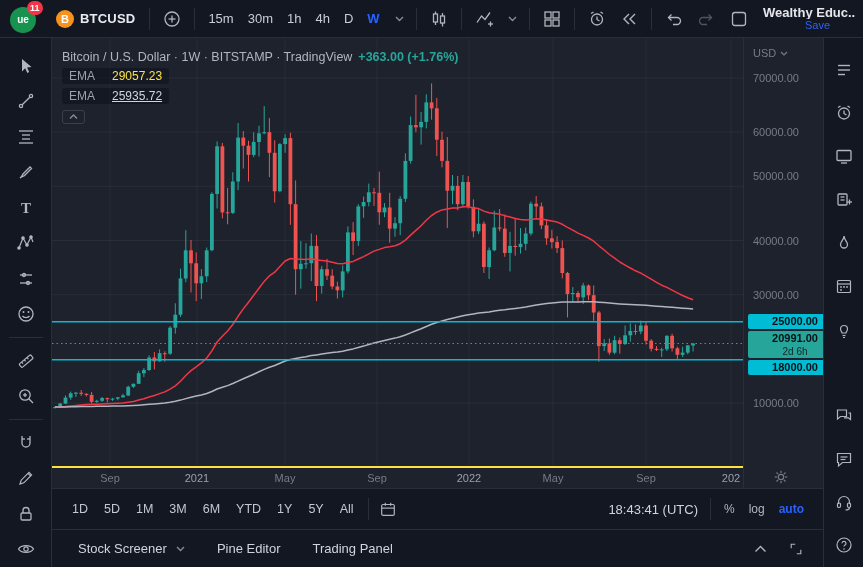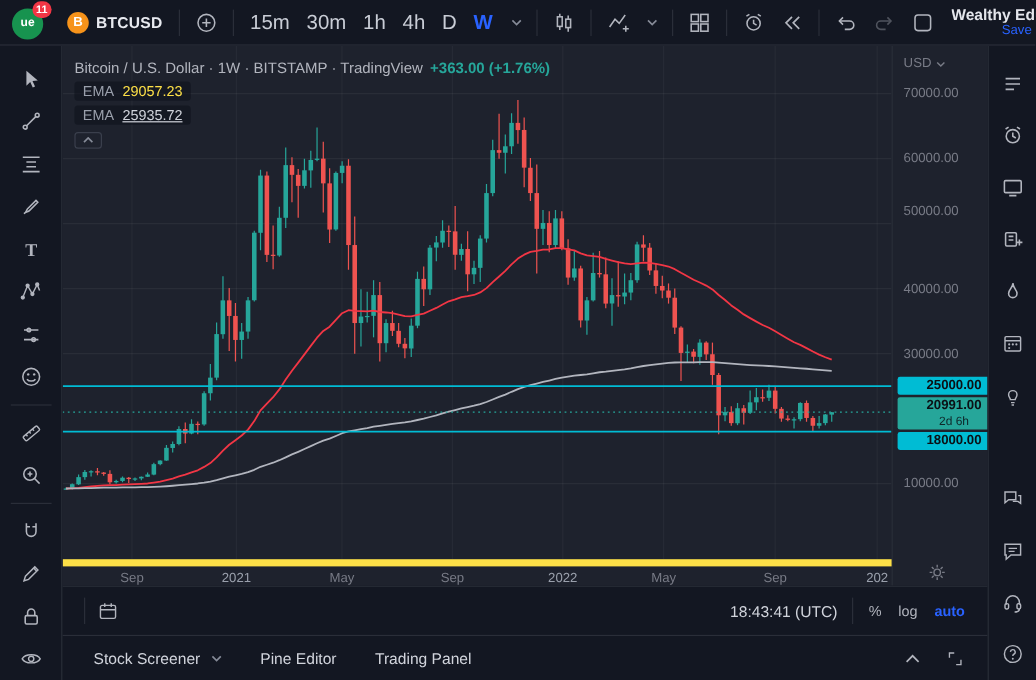--- a/index.html
+++ b/index.html
@@ -14,21 +14,21 @@
   .logo-wrap{position:relative;width:30px;height:30px;margin:0 8px 0 4px;flex:0 0 auto;cursor:pointer}
   .logo{width:26px;height:26px;border-radius:50%;background:#17934f;display:flex;align-items:center;justify-content:center;
     color:#fff;font-size:10px;font-weight:bold;margin-top:3px}
   .badge{position:absolute;top:-3px;left:17px;min-width:15px;height:14px;border-radius:8px;background:#f23645;
     color:#fff;font-size:9px;font-weight:bold;display:flex;align-items:center;justify-content:center;padding:0 3px}
   .symbtn{display:flex;align-items:center;gap:6px;padding:3px 8px;border-radius:4px;cursor:pointer}
   .btc-circ{width:18px;height:18px;border-radius:50%;background:#f7931a;color:#fff;font-size:11px;font-weight:bold;
     display:flex;align-items:center;justify-content:center}
   .sym{font-size:13px;font-weight:bold;color:#e8eaf0;letter-spacing:.2px}
   .tbtn{display:flex;align-items:center;justify-content:center;padding:4px 6px;border-radius:4px;cursor:pointer;
-    color:#b2b5be;font-size:17px;flex:0 0 auto}
+    color:#b2b5be;font-size:13px;flex:0 0 auto}
   .tf-btn{padding:4px 7px;color:#c9cdd6}
   .tf-active{color:#2962ff;font-weight:bold}
   .chev{color:#868b98;margin-left:2px}
   .acct{margin-left:auto;display:flex;align-items:center;gap:8px;padding-right:2px;min-width:0}
   .acct-col{display:flex;flex-direction:column;align-items:flex-start;line-height:13px;min-width:0}
   .acct-name{font-size:13px;font-weight:bold;color:#e4e6ec;white-space:nowrap;overflow:hidden;max-width:92px}
   .save-link{font-size:11px;color:#2962ff;cursor:pointer;margin-left:42px}
 
   
   .left-toolbar{position:absolute;left:0;top:38px;width:52px;height:529px;background:#131722;
@@ -46,29 +46,29 @@
   .main{position:absolute;left:52px;top:38px;width:771px;height:529px;display:flex;flex-direction:column}
   .chart-area{position:relative;width:771px;height:450px;background:#1e222d;overflow:hidden}
   .plot{position:absolute;left:0;top:0;width:691px;height:428px;cursor:crosshair}
   #plot-svg{position:absolute;left:0;top:0}
   .price-axis{position:absolute;left:691px;top:0;width:80px;height:450px;border-left:1px solid #2a2e39;cursor:ns-resize}
   .usd-label{position:absolute;top:9px;left:9px;font-size:11px;color:#787b86;display:flex;align-items:center;gap:4px;cursor:pointer}
   .ytick{position:absolute;left:9px;font-size:11px;color:#787b86;line-height:14px}
   .plabel{position:absolute;left:4px;width:94px;text-align:center;border-radius:2px;color:#0b1015;cursor:pointer;overflow:hidden}
   .plabel-price{font-size:11px;line-height:15px;font-weight:bold}
   .plabel-sub{font-size:10px;line-height:11px;opacity:.85}
-  .time-axis{position:absolute;left:0;top:428px;width:691px;height:22px;border-top:6px solid #fde047;cursor:ew-resize}
+  .time-axis{position:absolute;left:0;top:428px;width:691px;height:22px;border-top:2px solid #fde047;cursor:ew-resize}
   .xtick{position:absolute;top:4px;width:32px;text-align:center;font-size:11px;color:#787b86}
   .xtick-major{color:#9aa0ac}
   .gear{position:absolute;left:28px;bottom:2px;width:18px;height:18px;color:#787b86;cursor:pointer}
 
   .legend{position:absolute;left:10px;top:12px;z-index:3}
   .legend-title{font-size:12.5px;color:#b2b5be;cursor:pointer;white-space:nowrap}
   .legend-change{margin-left:6px;font-weight:bold}
-  .ind-row{display:inline-flex;align-items:center;gap:7px;background:rgba(14,18,28,.58);border-radius:3px;
+  .ind-row{display:inline-flex;align-items:center;gap:17px;background:rgba(14,18,28,.58);border-radius:3px;
     padding:1px 7px;margin-top:4px;font-size:12px;cursor:pointer}
   .ind-row{display:flex;width:fit-content}
   .ind-label{color:#9aa0ac}
   .collapse-btn{margin-top:6px;width:23px;height:14px;border:1px solid #3a3f4c;border-radius:3px;background:#1e222d;
     display:flex;align-items:center;justify-content:center;color:#868b98;cursor:pointer}
 
   
   .range-bar{width:771px;height:41px;background:#131722;border-top:1px solid #2a2e39;display:flex;align-items:center;padding:0 12px}
   .range-btn{padding:3px 8px;font-size:12.5px;color:#c4c8d2;border-radius:4px;cursor:pointer;flex:0 0 auto}
   .goto-date{width:26px;height:24px;display:flex;align-items:center;justify-content:center;color:#b2b5be;cursor:pointer}
@@ -711,20 +711,31 @@
             <div class="xtick" style="left: 309px;">Sep</div>
             <div class="xtick xtick-major" style="left: 401px;">2022</div>
             <div class="xtick" style="left: 485px;">May</div>
             <div class="xtick" style="left: 578px;">Sep</div>
             <div class="xtick xtick-major" style="left: 663px;">202</div>
           </div>
       </div>
     </div>
 
     <div class="range-bar">
+      <div style="display:flex;align-items:center" id="range-group">
+          <div class="range-btn">1D</div>
+          <div class="range-btn">5D</div>
+          <div class="range-btn">1M</div>
+          <div class="range-btn">3M</div>
+          <div class="range-btn">6M</div>
+          <div class="range-btn">YTD</div>
+          <div class="range-btn">1Y</div>
+          <div class="range-btn">5Y</div>
+          <div class="range-btn">All</div>
+        </div>
       <div class="vsep"></div>
       <div class="goto-date">
         <svg width="18" height="18" viewBox="0 0 20 20" stroke="currentColor" fill="none" stroke-width="1.3">
             <rect x="3" y="5" width="14" height="12" rx="1.5"></rect>
             <line x1="7" y1="3" x2="7" y2="6.5"></line>
             <line x1="13" y1="3" x2="13" y2="6.5"></line>
             <line x1="3" y1="9" x2="17" y2="9"></line>
           </svg>
       </div>
       <div class="clockbox">18:43:41 (UTC)</div>

